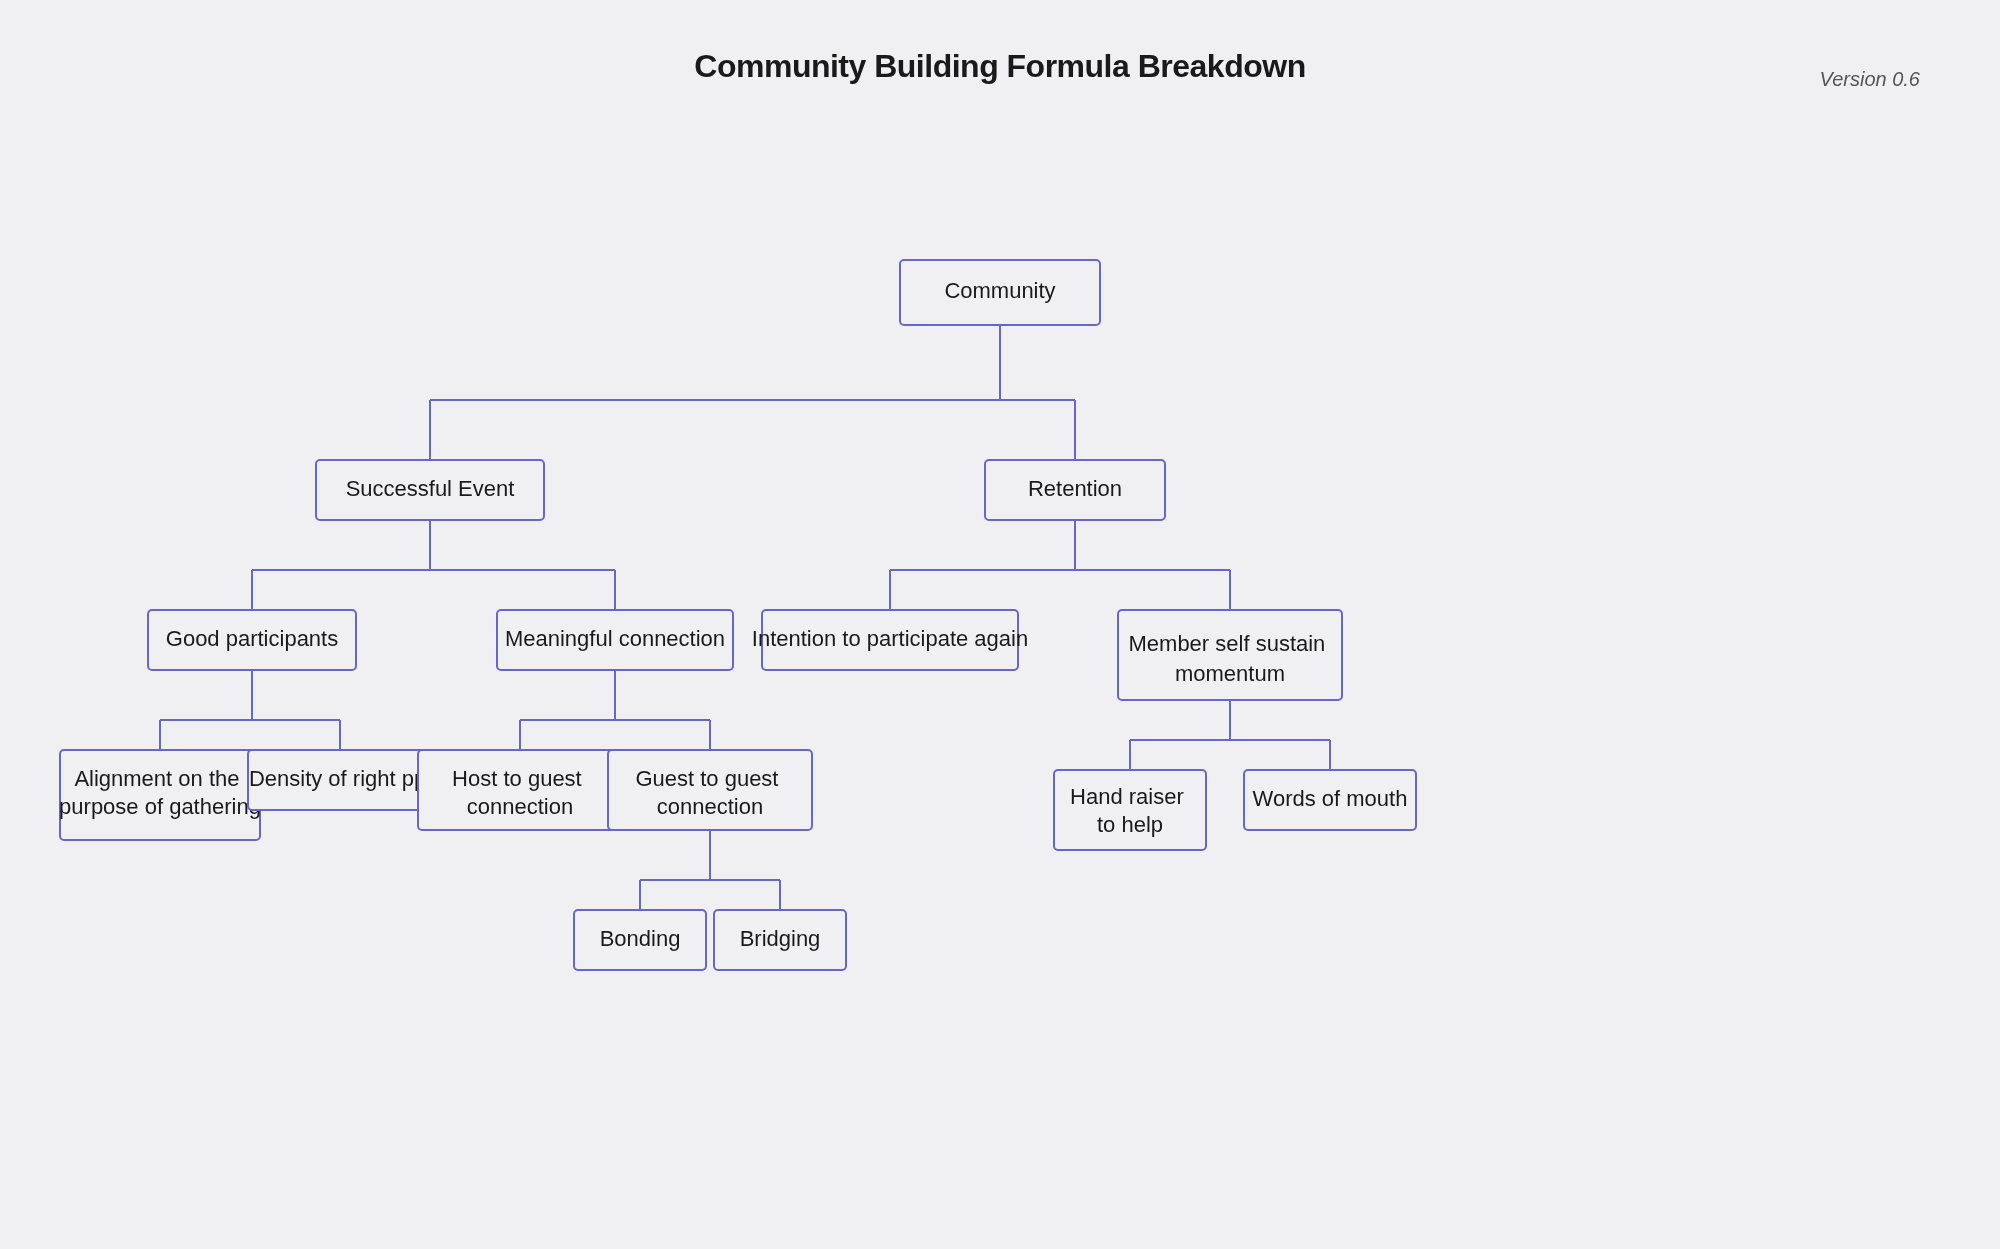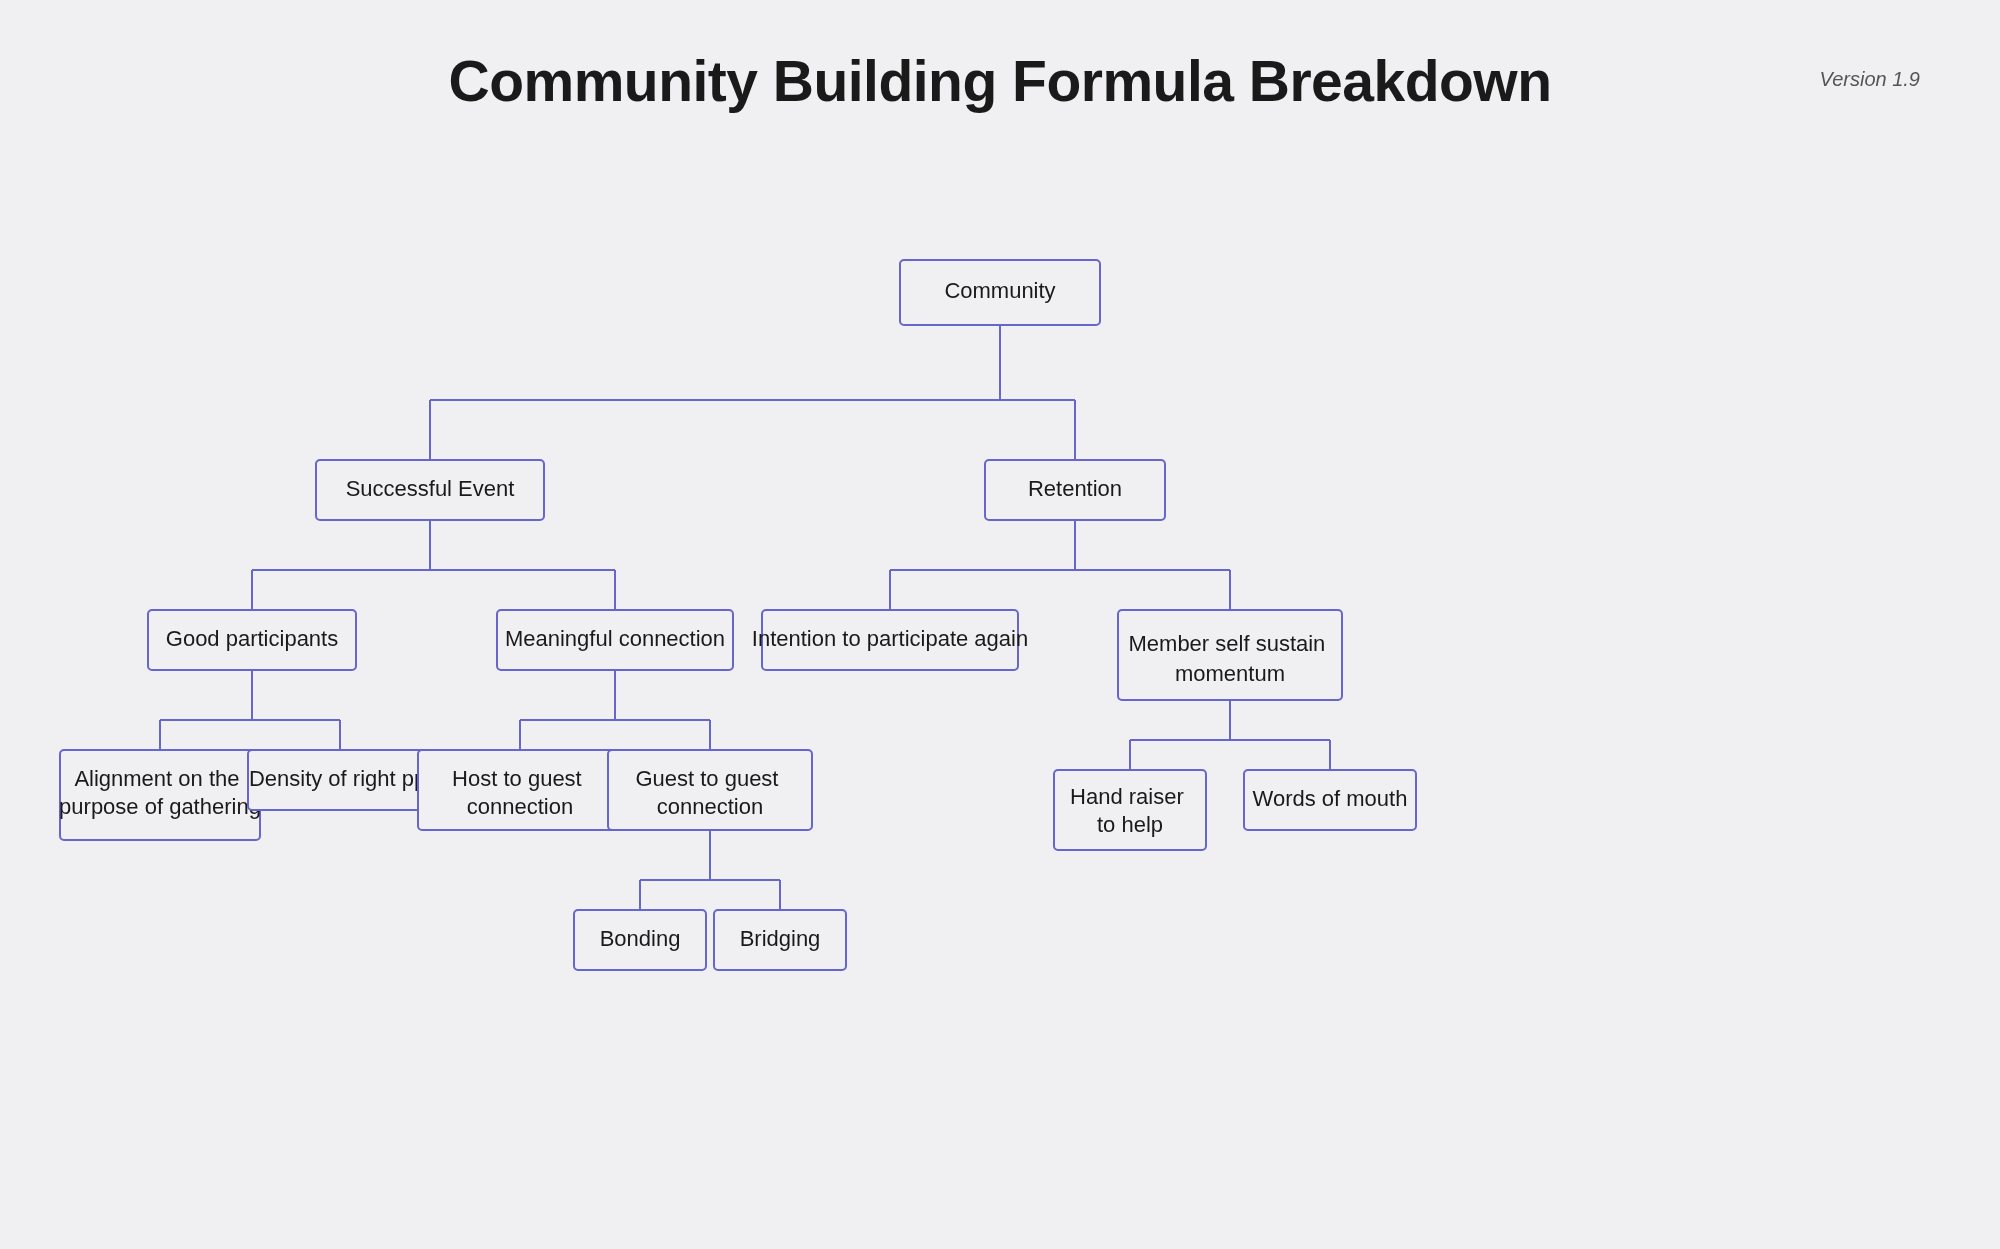--- a/index.html
+++ b/index.html
@@ -8,21 +8,21 @@
       background: #f0f0f2;
       font-family: -apple-system, BlinkMacSystemFont, 'Segoe UI', sans-serif;
       width: 2000px;
       min-height: 1249px;
       position: relative;
       overflow: hidden;
     }
 
     .page-title {
       text-align: center;
-      font-size: 57px;
+      font-size: 32px;
       font-weight: 900;
       color: #1a1a1a;
       padding-top: 48px;
       letter-spacing: -0.5px;
     }
 
     .version-label {
       position: absolute;
       top: 68px;
       right: 80px;
@@ -57,21 +57,21 @@
     .connector {
       fill: none;
       stroke: #6666cc;
       stroke-width: 2;
     }
   </style>
 </head>
 <body>
 
 <h1 class="page-title">Community Building Formula Breakdown</h1>
-<span class="version-label">Version 1.9</span>
+<span class="version-label">Version 0.6</span>
 
 <div class="diagram-container">
   <svg width="2000" height="1130" viewBox="0 0 2000 1130">
 
     <line class="connector" x1="1000" y1="205" x2="1000" y2="280"></line>
 
     <line class="connector" x1="430" y1="280" x2="1075" y2="280"></line>
 
     <line class="connector" x1="430" y1="280" x2="430" y2="340"></line>
 

